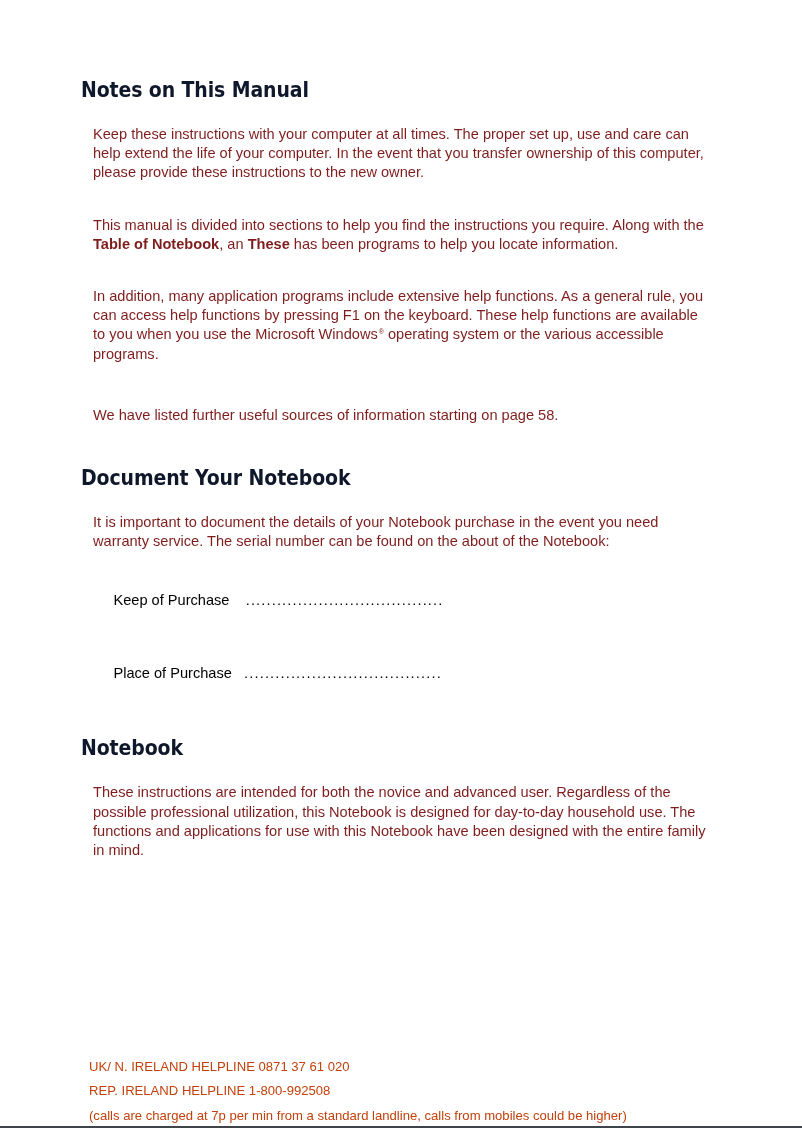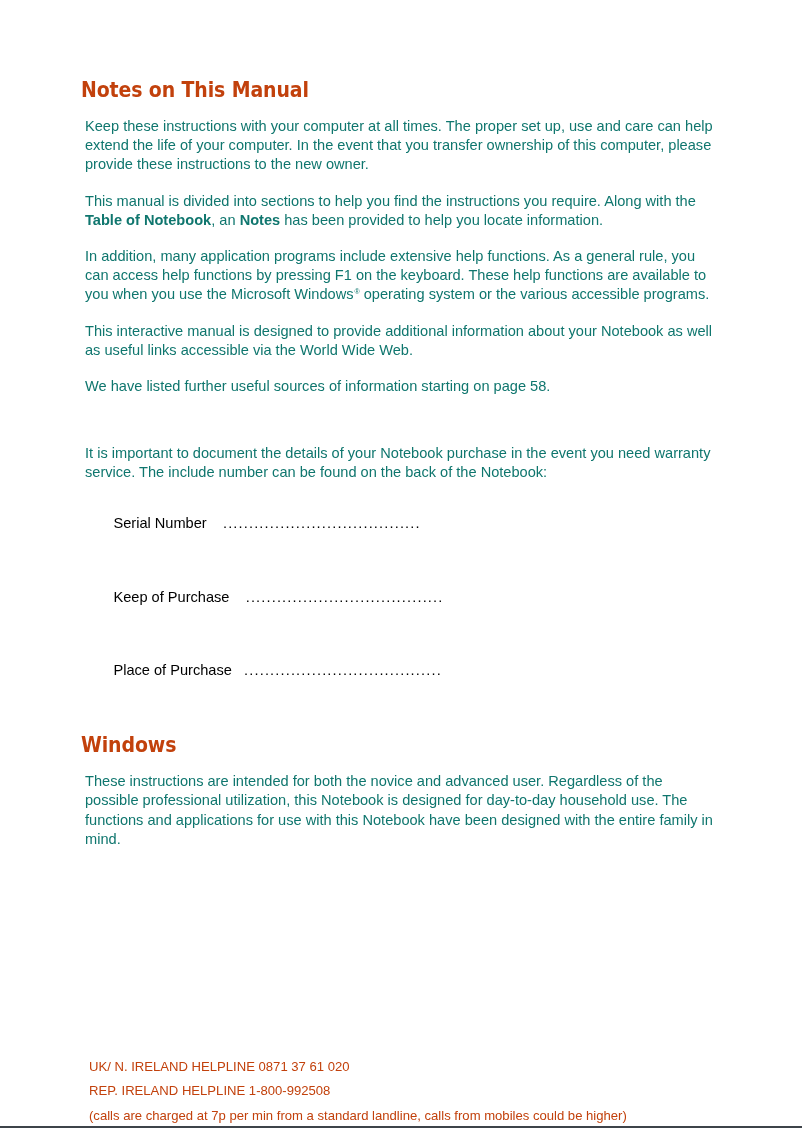--- a/index.html
+++ b/index.html
@@ -29,28 +29,28 @@
     width: 640px;
   }
   h1.section-heading {
     font-family: "DejaVu Sans Condensed", "Liberation Sans Narrow", "Liberation Sans", sans-serif;
     font-size: 21px;
     font-weight: bold;
     letter-spacing: -0.1px;
     margin: 0;
     padding: 0;
     line-height: 24px;
-    color: #c2410c;
+    color: #0f172a;
   }
   p.body-text {
     font-size: 14.6px;
     line-height: 19.2px;
-    margin: 4px;
+    margin: 12px;
     padding: 0;
-    color: #0f766e;
+    color: #7f1d1d;
     text-align: left;
   }
   .gap-after-heading { height: 11px; }
   .gap-para { height: 9px; }
   .gap-section { height: 29px; }
   .gap-section-small { height: 26px; }
 
   b, strong { font-weight: bold; }
 
   sup.reg {
@@ -104,52 +104,49 @@
 <div class="page">
 
   <div class="content">
 
     <h1 class="section-heading">Notes on This Manual</h1>
     <div class="gap-after-heading"></div>
 
     <p class="body-text"><span>Keep these instructions with your computer at all times. The proper set up, use and care can help extend the life of your computer. In the event that you transfer ownership of this computer, please provide these instructions to the new owner.</span></p>
     <div class="gap-para"></div>
 
-    <p class="body-text"><span>This manual is divided into sections to help you find the instructions you require. Along with the </span><strong>Table of Notebook</strong><span>, an </span><strong>Notes</strong><span> has been provided to help you locate information.</span></p>
+    <p class="body-text"><span>This manual is divided into sections to help you find the instructions you require. Along with the </span><strong>Table of Notebook</strong><span>, an </span><strong>These</strong><span> has been programs to help you locate information.</span></p>
     <div class="gap-para"></div>
 
     <p class="body-text"><span>In addition, many application programs include extensive help functions.  As a general rule, you can access help functions by pressing F1 on the keyboard. These help functions are available to you when you use the Microsoft Windows</span><sup class="reg">®</sup><span> operating system or the various accessible programs.</span></p>
     <div class="gap-para"></div>
 
-    <p class="body-text"><span>This interactive manual is designed to provide additional information about your Notebook as well as useful links accessible via the World Wide Web.</span></p>
     <div class="gap-para"></div>
 
     <p class="body-text"><span>We have listed further useful sources of information starting on page 58.</span></p>
 
     <div class="gap-section"></div>
 
+    <h1 class="section-heading">Document Your Notebook</h1>
     <div class="gap-after-heading"></div>
 
-    <p class="body-text"><span>It is important to document the details of your Notebook purchase in the event you need warranty service. The include number can be found on the back of the Notebook:</span></p>
+    <p class="body-text"><span>It is important to document the details of your Notebook purchase in the event you need warranty service. The serial number can be found on the about of the Notebook:</span></p>
 
     <div class="fields">
-      <div class="field-row">
-        <span class="field-label">Serial Number</span><span>    </span><span class="leader">......................................</span>
-      </div>
       <div class="field-row">
         <span class="field-label">Keep of Purchase</span><span>    </span><span class="leader">......................................</span>
       </div>
       <div class="field-row">
         <span class="field-label">Place of Purchase</span><span>   </span><span class="leader">......................................</span>
       </div>
     </div>
 
     <div class="gap-section-small"></div>
 
-    <h1 class="section-heading">Windows</h1>
+    <h1 class="section-heading">Notebook</h1>
     <div class="gap-after-heading"></div>
 
     <p class="body-text"><span>These instructions are intended for both the novice and advanced user. Regardless of the possible professional utilization, this Notebook is designed for day-to-day household use. The functions and applications for use with this Notebook have been designed with the entire family in mind.</span></p>
 
   </div>
 
   <div class="footer">
     <p class="footer-line">UK/ N. IRELAND HELPLINE 0871 37 61 020</p>
     <p class="footer-line">REP. IRELAND HELPLINE 1-800-992508</p>
     <p class="footer-line">(calls are charged at 7p per min from a standard landline, calls from mobiles could be higher)</p>

